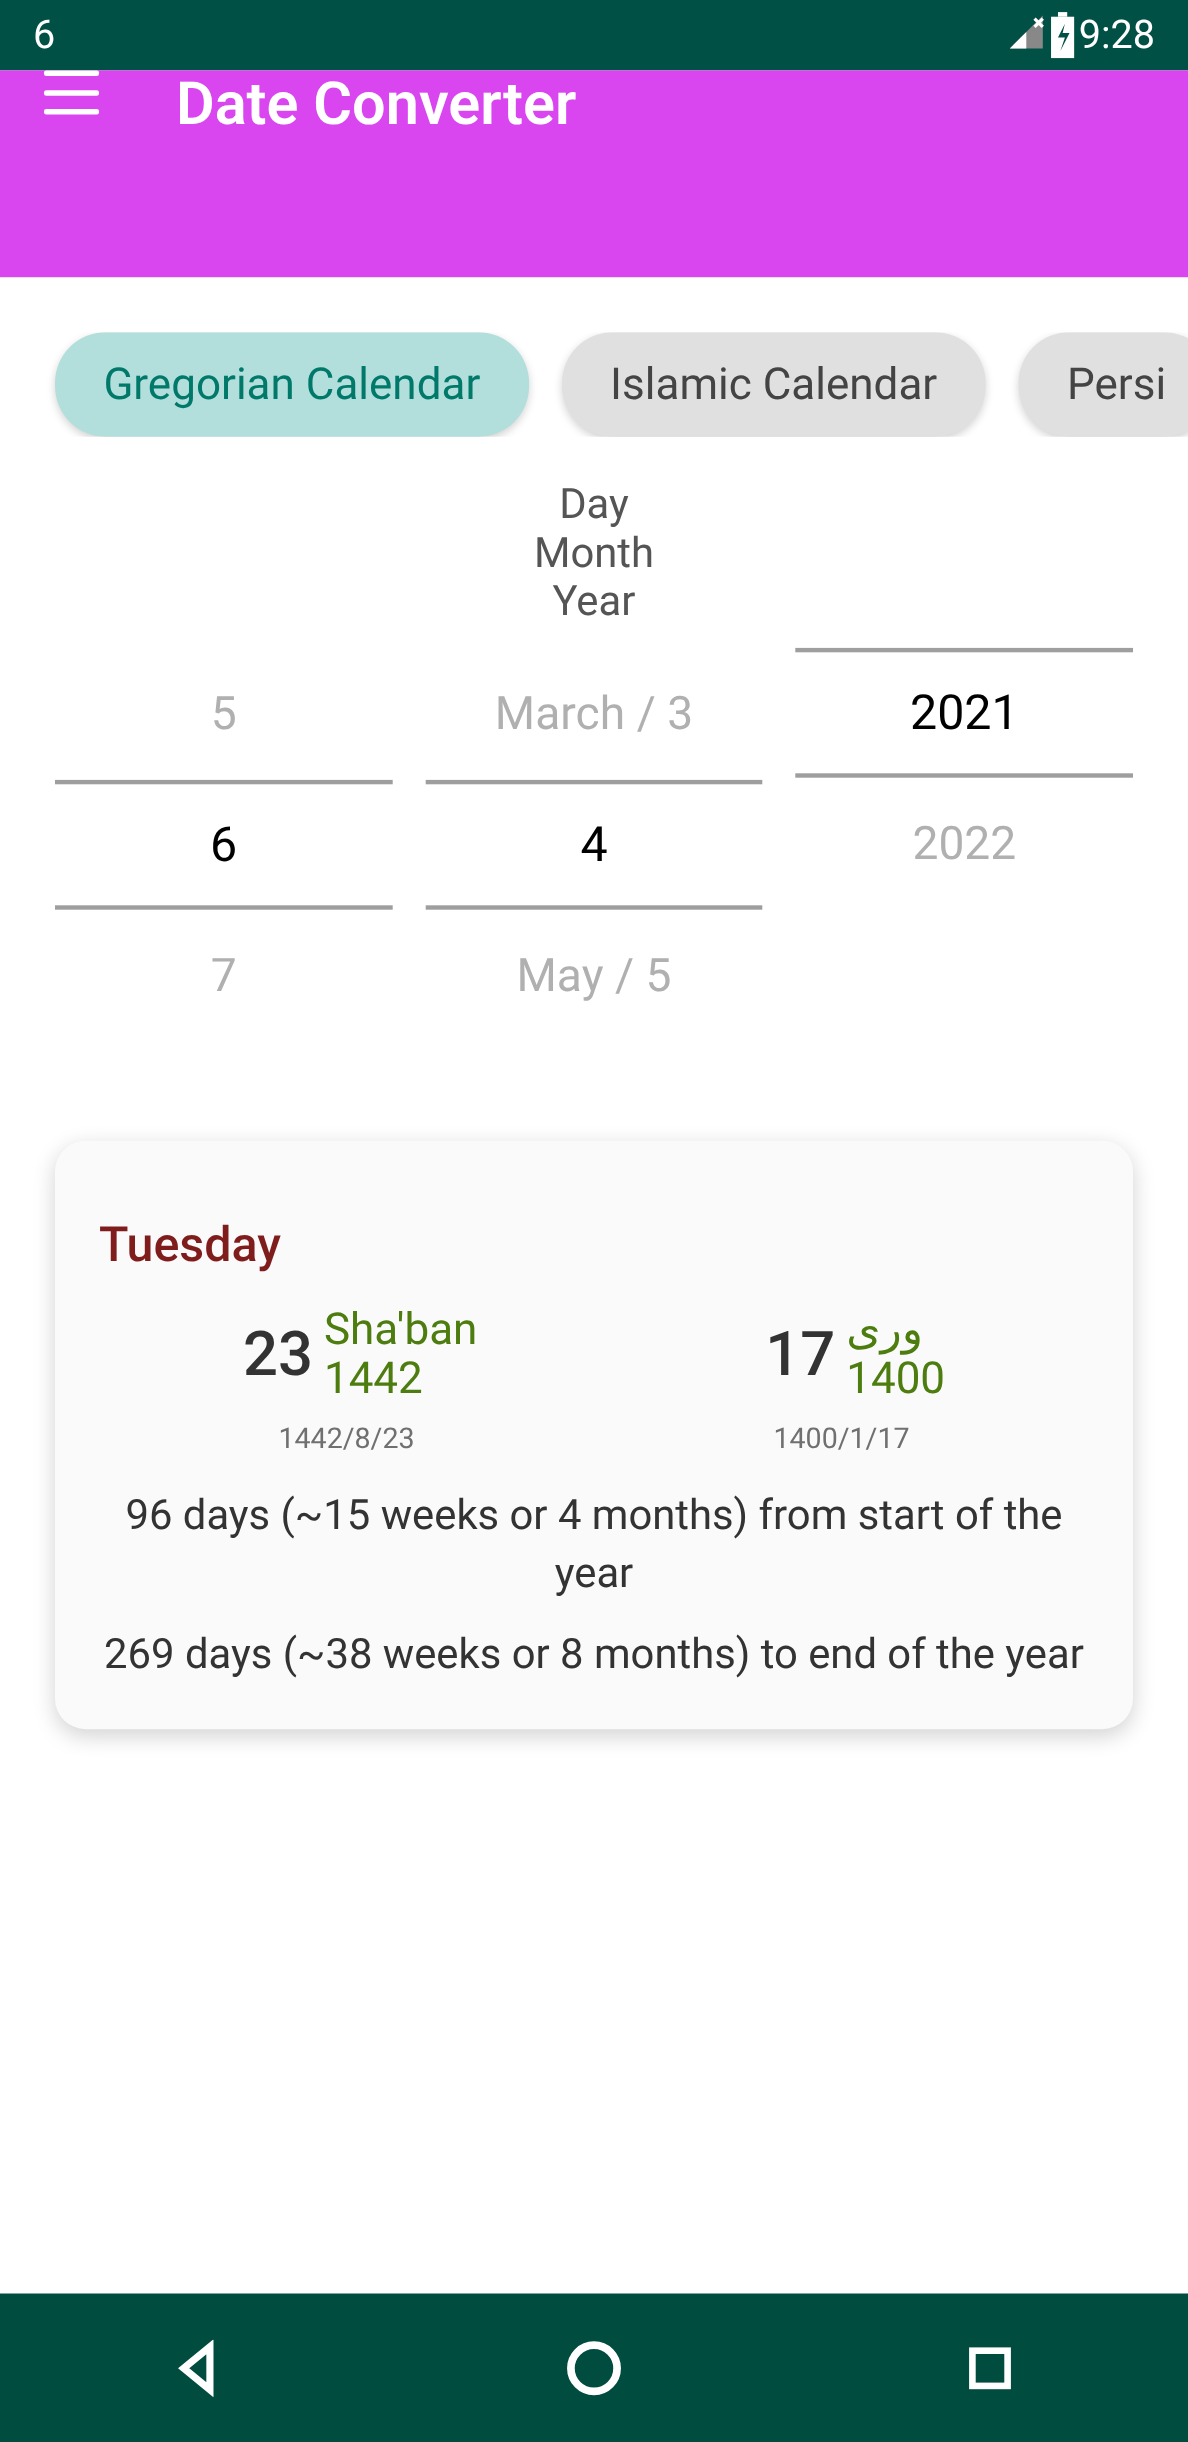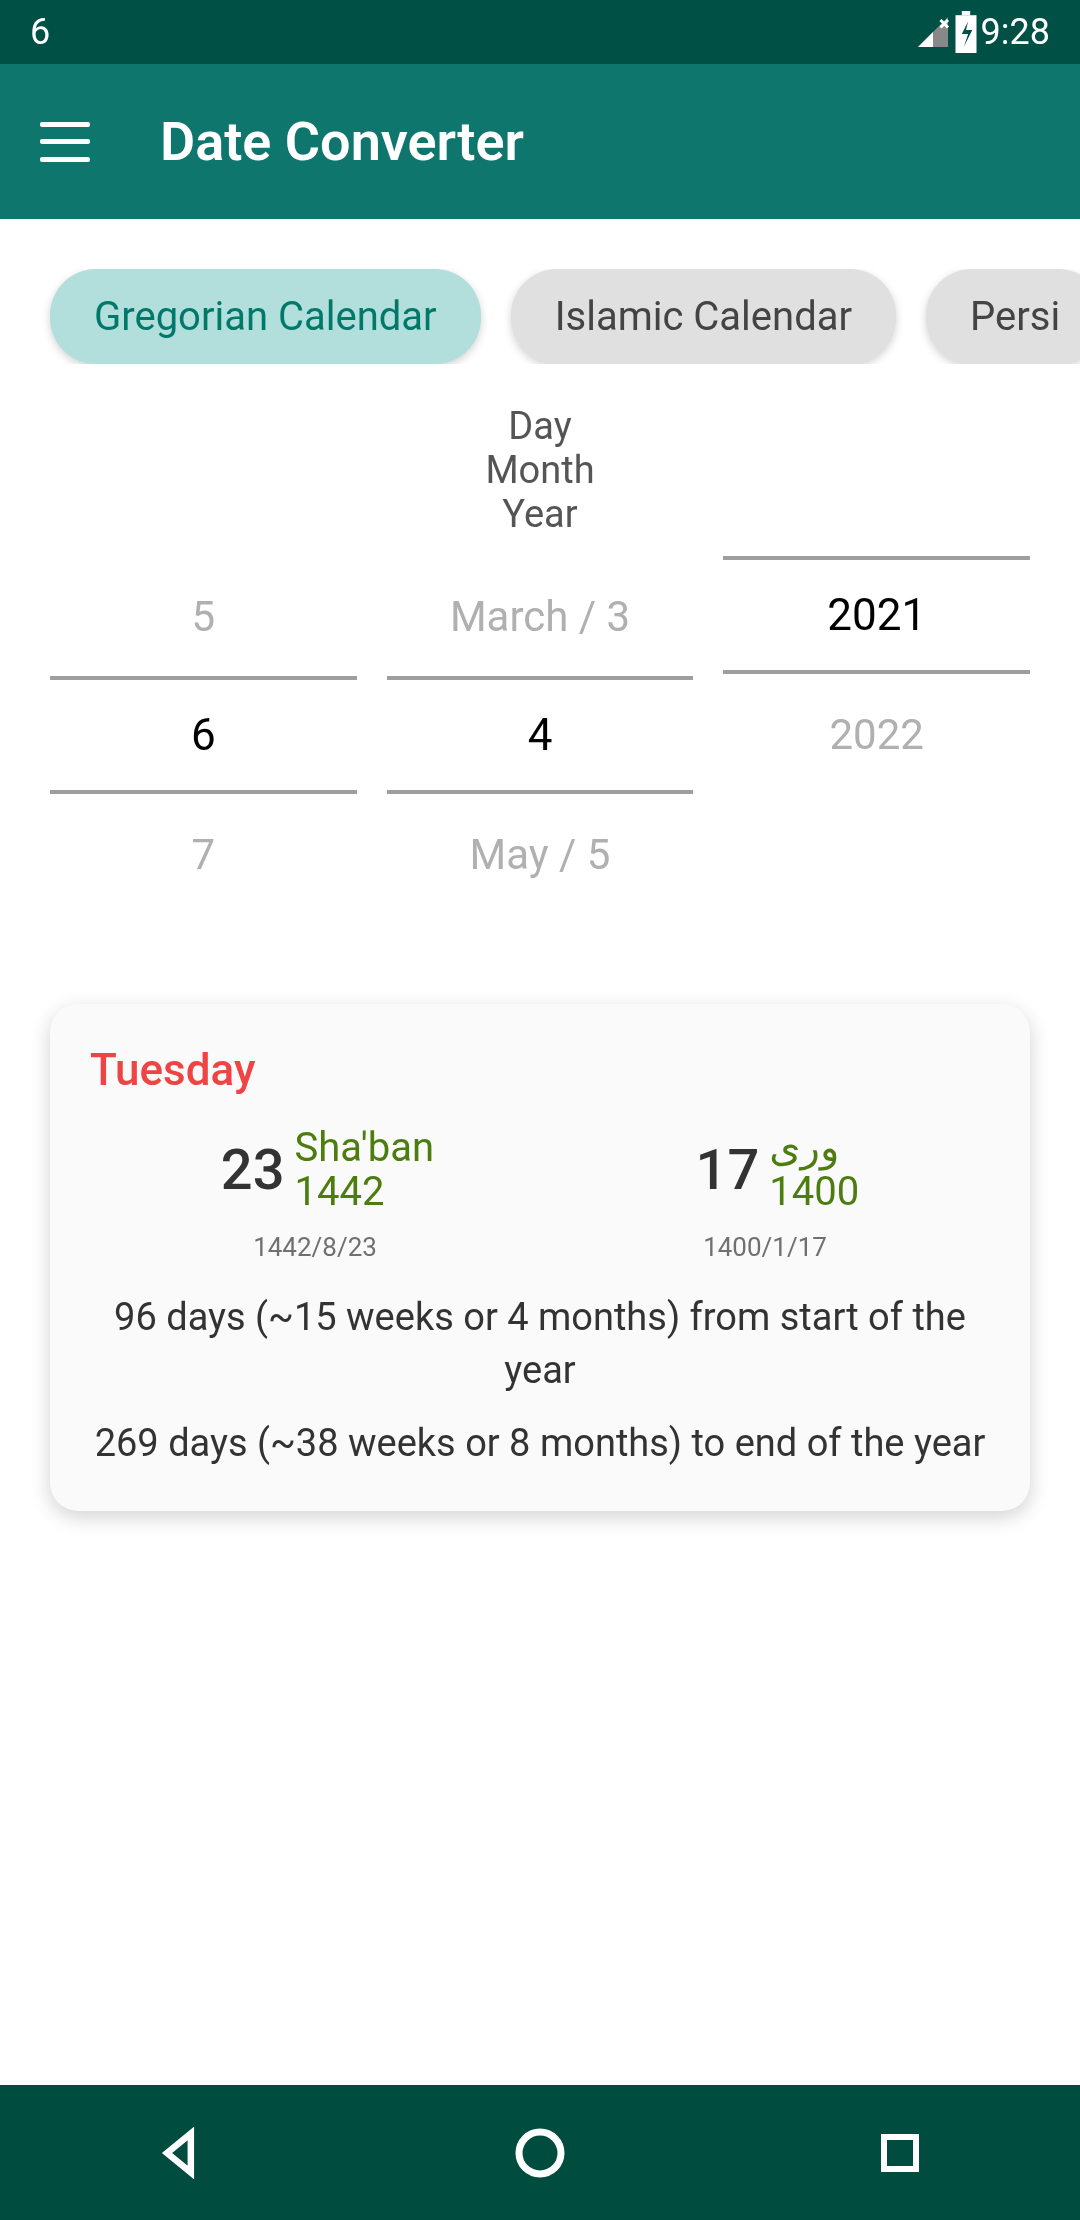--- a/index.html
+++ b/index.html
@@ -18,29 +18,28 @@
     height: 64px;
     background: #005045;
     color: #ffffff;
     display: flex;
     align-items: center;
     justify-content: space-between;
     padding: 0 30px;
     font-size: 36px;
   }
   .status-left { display: flex; align-items: center; gap: 12px; }
-  .status-right { display: flex; align-items: center; }
+  .status-right { display: flex; }
   .status-right svg { fill: #ffffff; }
 
   
   .app-bar {
-    height: 155px;
-    background: #0f766e;
+    height: 188px;
+    background: #d946ef;
     display: flex;
-    align-items: center;
     padding-left: 40px;
     gap: 70px;
   }
   .hamburger { width: 50px; height: 40px; display:flex; flex-direction:column; justify-content:space-between; cursor:pointer; }
   .hamburger span { display:block; height:5px; background:#ffffff; border-radius:2px; }
   .app-title { color:#ffffff; font-size: 54px; font-weight: 600; }
 
   
   .content { flex: 1; padding: 50px 0 0 0; display:flex; flex-direction:column; }
 
@@ -71,21 +70,21 @@
   .w-sep { height: 4px; background: #9e9e9e; width: 100%; }
 
   
   .card {
     margin: 90px 50px 0;
     border-radius: 28px;
     background: #fafafa;
     box-shadow: 0 6px 20px rgba(0,0,0,0.18);
     padding: 40px;
   }
-  .weekday { color: #ef4444; font-size: 44px; font-weight: 500; }
+  .weekday { color: #7f1d1d; font-size: 44px; font-weight: 500; margin-top: 28px; }
 
   .dates-row { display:flex; justify-content: space-around; margin-top: 30px; }
   .date-block { display:flex; align-items: center; gap: 10px; }
   .date-big { font-size: 56px; font-weight: 500; color:#333333; }
   .date-stack { display:flex; flex-direction:column; font-size: 40px; color:#4d7c0f; line-height: 1.1; }
 
   .dates-full { display:flex; justify-content: space-around; margin-top: 18px; font-size: 26px; color:#707070; }
 
   .info-line { text-align:center; font-size: 38px; color:#333333; margin-top: 29px; line-height:1.4; }
   .info-line2 { text-align:center; font-size: 38px; color:#333333; margin-top: 20px; line-height:1.4; }

